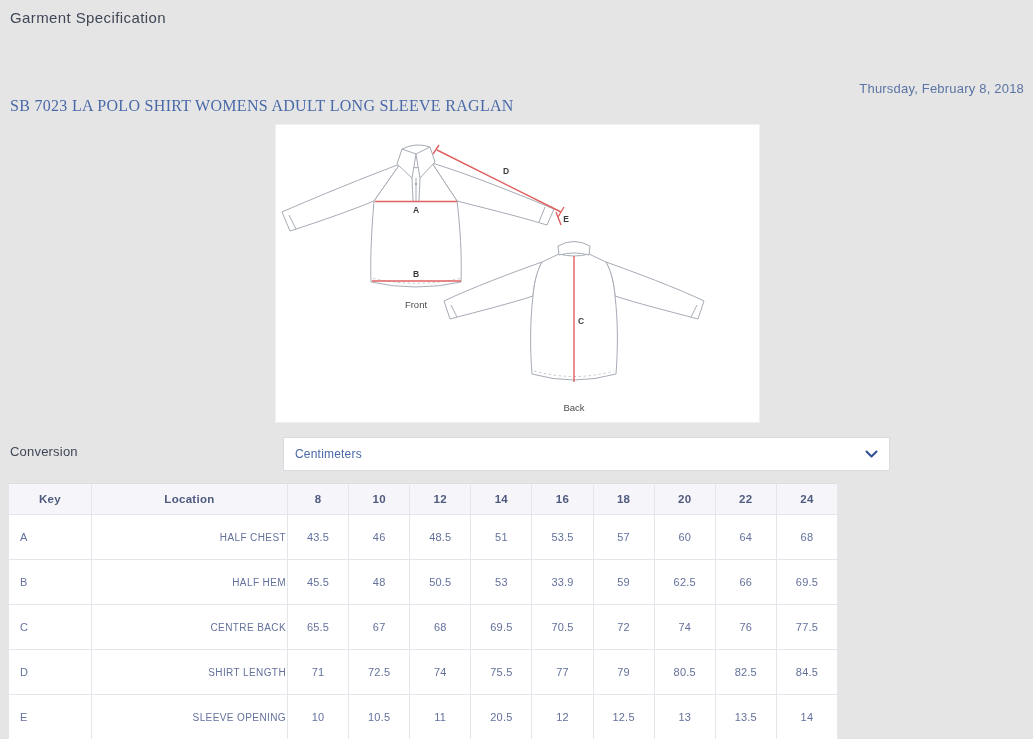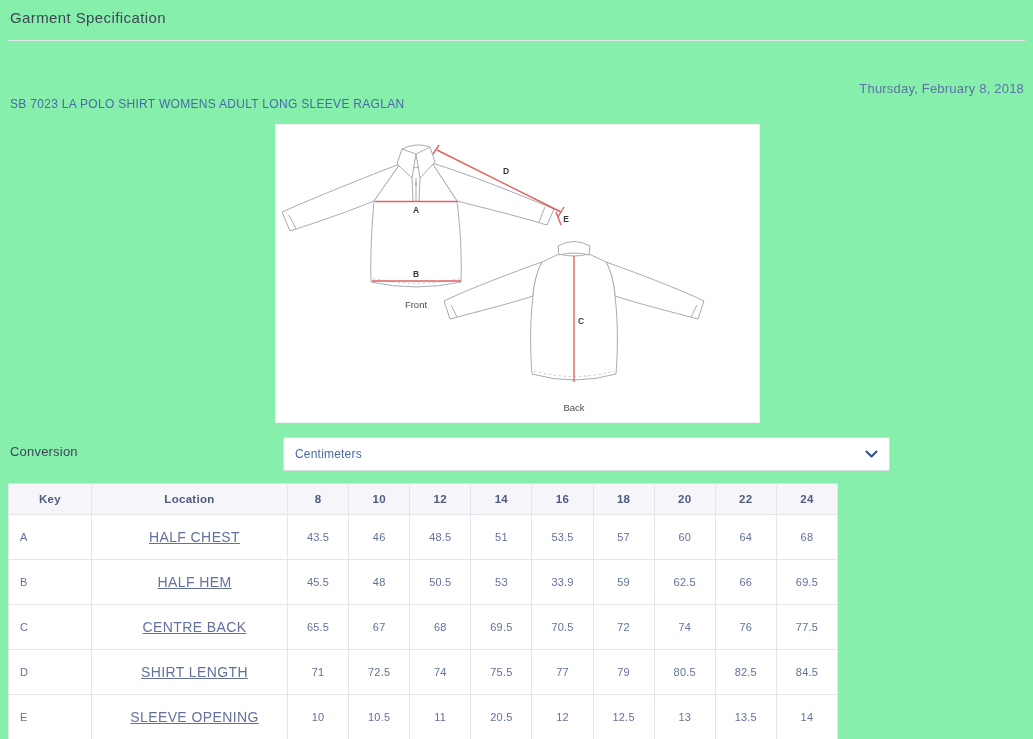--- a/index.html
+++ b/index.html
@@ -1,40 +1,40 @@
 <!DOCTYPE html>
 <html><head>
 <meta charset="utf-8">
 <style>
   html,body{margin:0;padding:0;background:#fff;}
   body{font-family:"Liberation Sans",sans-serif;}
-  .page{position:relative;width:1033px;height:739px;background:#86efac;overflow:hidden;}
+  .page{position:relative;width:1033px;height:739px;background:#e5e5e5;overflow:hidden;}
 
   .page-title{position:absolute;left:10px;top:9px;font-size:15px;color:#3f4756;letter-spacing:.4px;font-weight:400;}
   .header-divider{position:absolute;left:8px;right:8px;top:40px;height:1px;background:#e4e4ea;}
 
   .date-text{position:absolute;right:9px;top:81px;font-size:13px;color:#5b74a5;letter-spacing:.2px;}
-  .product-title{position:absolute;left:10px;top:97px;font-size:12px;color:#4a69a8;letter-spacing:.3px;}
+  .product-title{position:absolute;left:10px;top:97px;font-size:16px;color:#4a69a8;letter-spacing:.3px;font-family:Liberation Serif, serif;}
 
   .diagram{position:absolute;left:275px;top:124px;width:483px;height:297px;border:1px solid #f0f0f3;background:#fff;}
   .diagram svg{display:block;}
 
   .conv-label{position:absolute;left:10px;top:444px;font-size:13px;color:#3f4756;letter-spacing:.2px;}
   .conv-select{position:absolute;left:283px;top:437px;width:607px;height:26px;box-sizing:border-box;
     border:1px solid #d9dbe3;border-radius:2px;background:#fff;display:flex;align-items:center;
     justify-content:space-between;padding:16px 11px;cursor:pointer;}
   .conv-select .val{font-size:12px;color:#4a69a8;letter-spacing:.2px;}
 
   table.spec{position:absolute;left:8px;top:483px;width:830px;border-collapse:collapse;table-layout:fixed;background:#fff;}
   table.spec th,table.spec td{border:1px solid #e5e5ec;overflow:hidden;white-space:nowrap;}
   table.spec thead th{height:28px;background:#f6f6fa;font-size:11.5px;font-weight:bold;color:#4e5a7e;
     text-align:center;letter-spacing:.3px;border-top-color:#dcdce4;}
   table.spec tbody td{height:42px;font-size:11px;color:#63719c;text-align:center;letter-spacing:.2px;}
   table.spec tbody td.c-key{text-align:left;padding-left:11px;}
-  table.spec tbody td.c-loc{text-align:center;padding-left:11px;font-size:14px;letter-spacing:.4px;text-decoration:underline;}
+  table.spec tbody td.c-loc{text-align:right;padding-left:11px;font-size:10px;letter-spacing:.4px;}
   col.col-key{width:83px;} col.col-loc{width:196px;}
 
   .shirt{stroke:#a6abb5;stroke-width:1;fill:#ffffff;stroke-linejoin:round;}
   .seam{stroke:#a6abb5;stroke-width:1;fill:none;}
   .stitch{stroke:#c6cad2;stroke-width:1;fill:none;stroke-dasharray:2.5 2.5;}
   .mline{stroke-width:1.4;fill:none;}
   .mlabel{font-family:"Liberation Sans",sans-serif;font-size:8.5px;font-weight:bold;fill:#3b3b3b;}
   .viewlabel{font-family:"Liberation Sans",sans-serif;font-size:9.5px;fill:#4c4c4c;}
 </style>
 </head>

